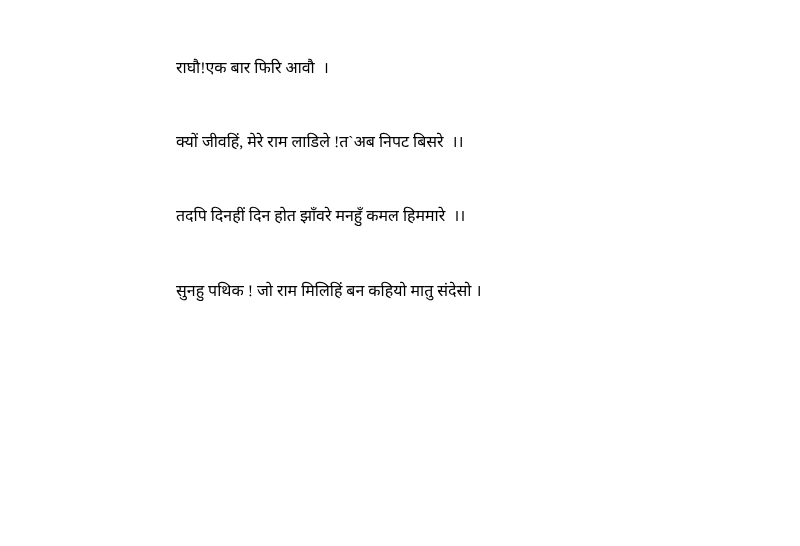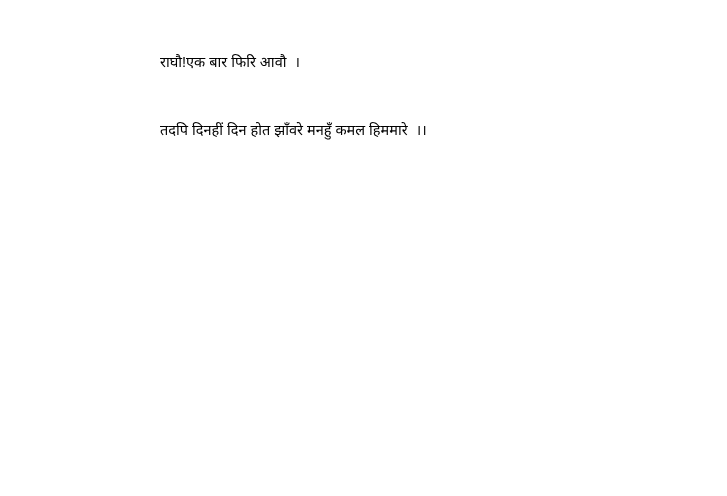--- a/index.html
+++ b/index.html
@@ -13,37 +13,40 @@
     font-family: "Liberation Sans", sans-serif;
     color: #000000;
     overflow: hidden;
   }
   .page {
     position: relative;
     width: 727px;
     height: 496px;
     box-sizing: border-box;
     padding: 6px 10px 0 10px;
+    font-family: Liberation Serif, serif;
   }
 
   
   .poem {
     margin-left: 150px;
     font-size: 14.5px;
     line-height: 22.5px;
     white-space: pre;
   }
   .poem-line {
     white-space: pre;
   }
 </style>
 </head>
 <body>
 
 <div class="page">
 
   <div class="poem">
     <div class="poem-line">राघौ!एक बार फिरि आवौ  ।</div>
+    <div class="poem-line">क्यों जीवहिं, मेरे राम लाडिले !त`अब निपट बिसरे  ।।</div>
     <div class="poem-line">तदपि दिनहीं दिन होत झाँवरे मनहुँ कमल हिममारे  ।।</div>
+    <div class="poem-line">सुनहु पथिक ! जो राम मिलिहिं बन कहियो मातु संदेसो ।</div>
     
   </div>
 
 </div>
 
 </body></html>

